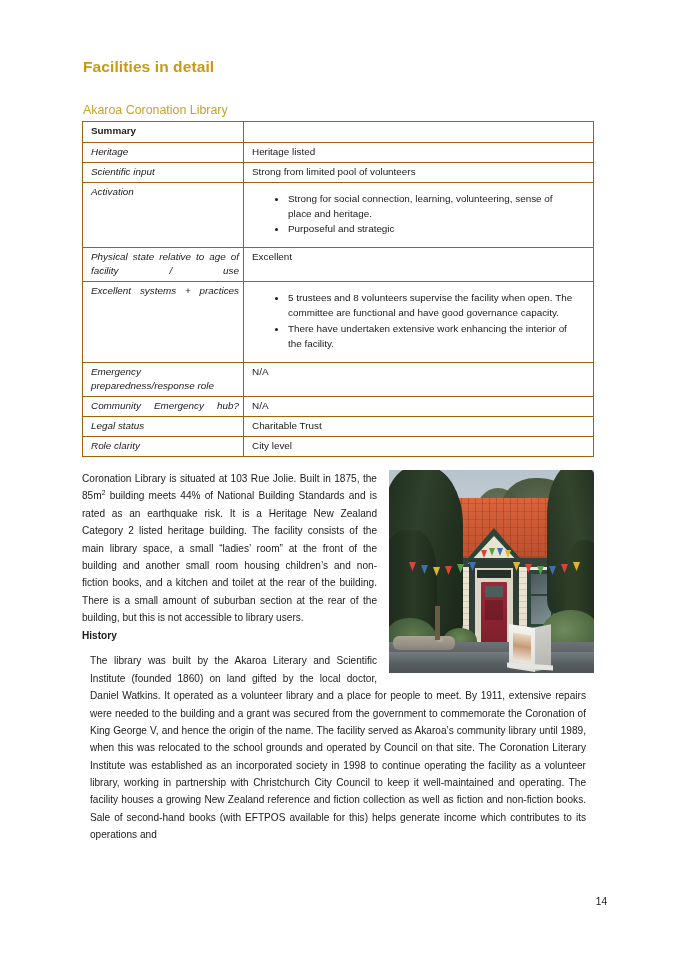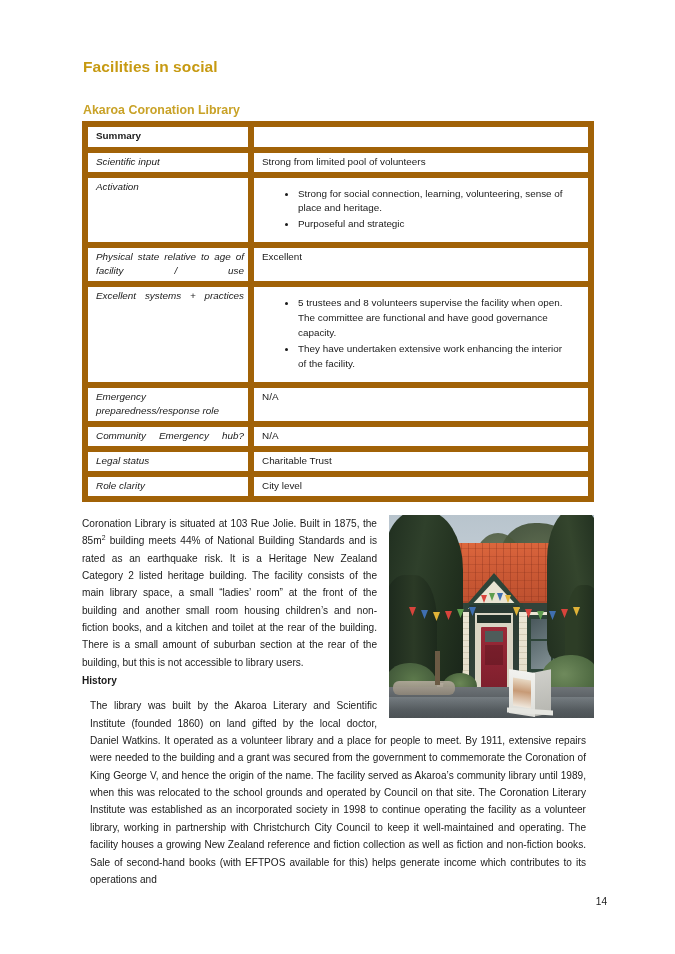--- a/index.html
+++ b/index.html
@@ -34,37 +34,37 @@
   .h1 {
     font-size: 15.5px;
     font-weight: bold;
     color: #c79a12;
     letter-spacing: 0.1px;
     margin: 0 0 26px 1px;
     line-height: 1.2;
   }
   .h2 {
     font-size: 12.4px;
-    font-weight: bold;
+    font-weight: normal;
     color: #ccа227;
     color: #c9a227;
     margin: 0 0 4px 1px;
     line-height: 1.2;
   }
 
   
   table.summary {
     border-collapse: collapse;
     width: 512px;
     table-layout: fixed;
     font-size: 9.9px;
     line-height: 1.42;
   }
   table.summary td {
-    border: 6px solid #a16207;
+    border: 1px solid #a16207;
     vertical-align: top;
     padding: 2px 4px 3px 8px;
   }
   td.label {
     width: 148px;
     font-style: italic;
     text-align: justify;
     text-align-last: justify;
     padding-right: 6px;
   }
@@ -357,31 +357,35 @@
     font-size: 10.1px;
     color: #1a1a1a;
   }
 </style>
 </head>
 <body>
 
 <div class="page">
   <div class="content">
 
-    <h1 class="h1">Facilities in social</h1>
+    <h1 class="h1">Facilities in detail</h1>
 
     <div class="h2">Akaroa Coronation Library</div>
 
     <table class="summary">
       <tbody>
         <tr>
           <td class="label head nojustify">Summary</td>
           <td class="value"></td>
         </tr>
 
+        <tr>
+          <td class="label nojustify">Heritage</td>
+          <td class="value">Heritage listed</td>
+        </tr>
 
         <tr>
           <td class="label nojustify">Scientific input</td>
           <td class="value">Strong from limited pool of volunteers</td>
         </tr>
 
         <tr>
           <td class="label nojustify">Activation</td>
           <td class="value">
             <ul class="cellbullets">
@@ -394,21 +398,21 @@
         <tr>
           <td class="label">Physical state relative to age of facility / use</td>
           <td class="value">Excellent</td>
         </tr>
 
         <tr>
           <td class="label">Excellent systems + practices</td>
           <td class="value">
             <ul class="cellbullets">
               <li>5 trustees and 8 volunteers supervise the facility when open. The committee are functional and have good governance capacity.</li>
-              <li>They have undertaken extensive work enhancing the interior of the facility.</li>
+              <li>There have undertaken extensive work enhancing the interior of the facility.</li>
             </ul>
           </td>
         </tr>
 
         <tr>
           <td class="label nojustify">Emergency preparedness/response role</td>
           <td class="value">N/A</td>
         </tr>
 
         <tr>

